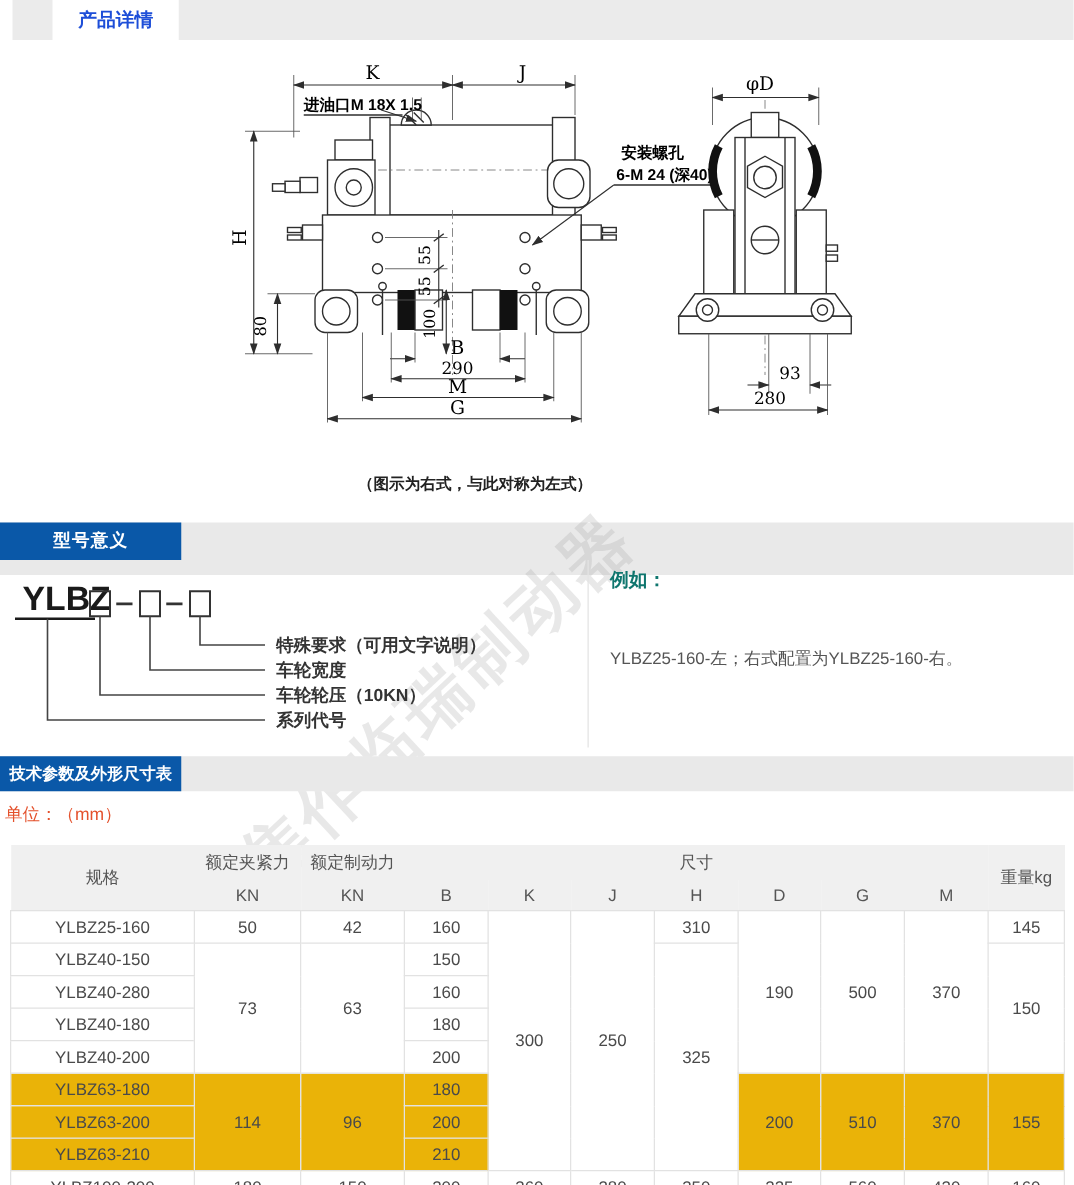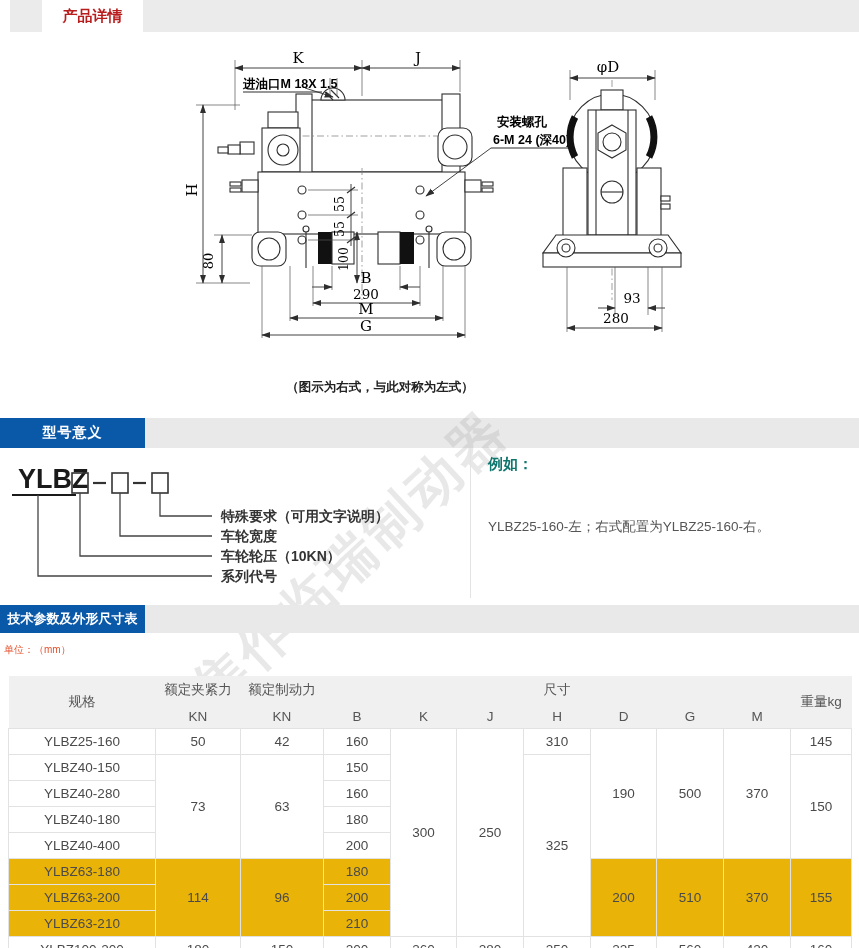--- a/index.html
+++ b/index.html
@@ -4,29 +4,29 @@
 <style>
   html,body{margin:0;padding:0;}
   body{width:859px;height:948px;overflow:hidden;position:relative;background:#fff;
        font-family:"Liberation Sans","DejaVu Sans",sans-serif;}
   .abs{position:absolute;}
 
   
   .tabstrip{left:10px;top:0;width:849px;height:32px;background:#ebebeb;}
   .tab{position:absolute;left:32px;top:0;width:101px;height:32px;background:#fff;
        display:flex;align-items:center;justify-content:center;
-       font-size:15px;font-weight:bold;color:#b91c1c;}
-
-  
-  .sechead{left:0;width:859px;height:30px;background:#e9e9e9;}
+       font-size:15px;font-weight:bold;color:#1d4ed8;}
+
+  
+  .sechead{left:0;width:859px;height:42px;background:#e9e9e9;}
   .sechead .blue{position:absolute;left:0;top:0;width:145px;height:30px;background:#0a58a8;
        color:#fff;display:flex;align-items:center;justify-content:center;
        font-size:14px;font-weight:bold;letter-spacing:1px;}
 
-  .unit{left:4px;top:643px;font-size:10px;color:#e4512c;}
+  .unit{left:4px;top:643px;font-size:14px;color:#e4512c;}
 
   
   .wm{left:150px;top:430px;width:400px;height:260px;display:flex;align-items:center;justify-content:center;
       transform:rotate(-43deg);pointer-events:none;
       font-size:54px;font-weight:bold;color:rgba(150,150,150,0.22);white-space:nowrap;letter-spacing:4px;}
 
   
   .divider{left:470px;top:448px;width:1px;height:150px;background:#e3e3e3;}
   .example{left:488px;top:455px;width:355px;}
   .example .t{font-size:15px;font-weight:bold;color:#0f766e;margin-bottom:14px;}
@@ -313,21 +313,21 @@
   </tr>
   <tr>
     <td>YLBZ40-280</td>
     <td>160</td>
   </tr>
   <tr>
     <td>YLBZ40-180</td>
     <td>180</td>
   </tr>
   <tr>
-    <td>YLBZ40-400</td>
+    <td>YLBZ40-200</td>
     <td>200</td>
   </tr>
   <tr>
     <td class="g">YLBZ63-180</td>
     <td class="g" rowspan="3">114</td>
     <td class="g" rowspan="3">96</td>
     <td class="g">180</td>
     <td class="g" rowspan="3">200</td>
     <td class="g" rowspan="3">510</td>
     <td class="g" rowspan="3">370</td>

